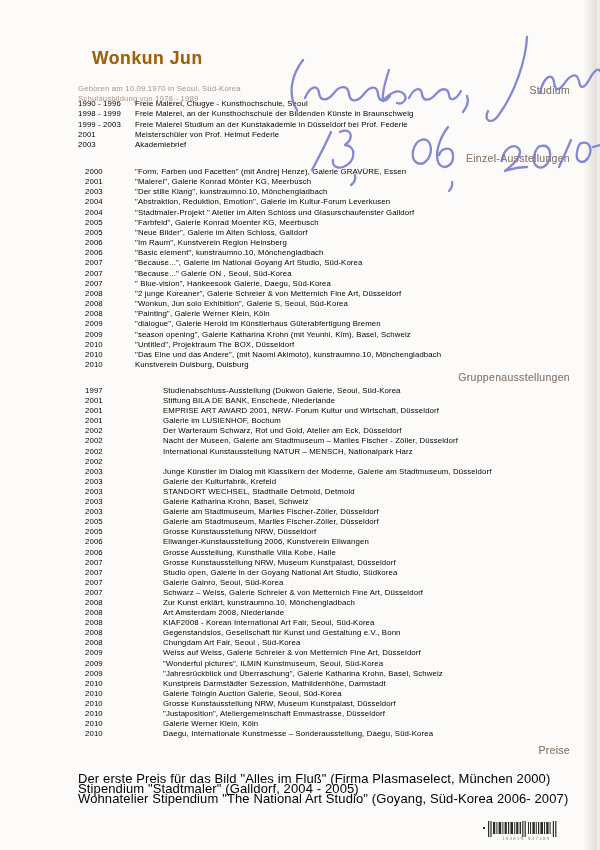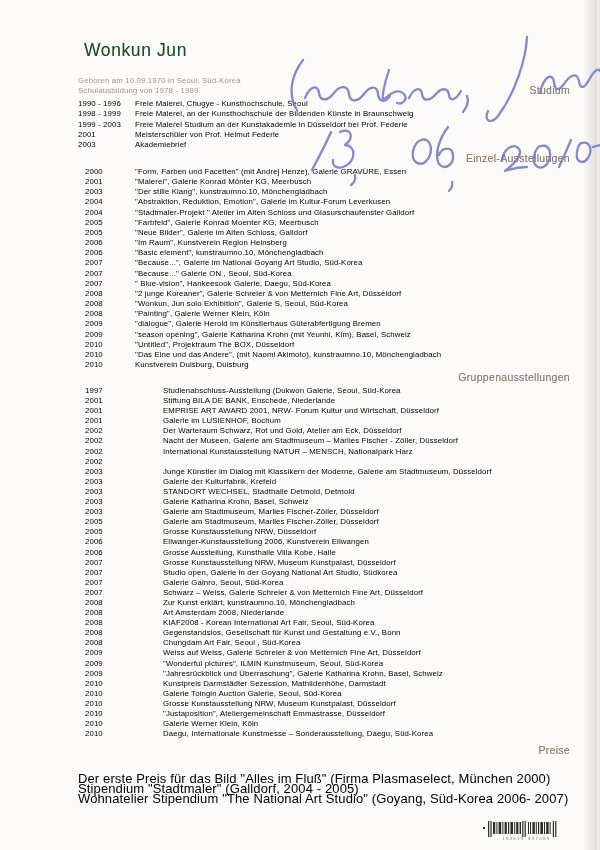--- a/index.html
+++ b/index.html
@@ -9,22 +9,22 @@
     font-family:"Liberation Sans", sans-serif;
     -webkit-font-smoothing:antialiased;
   }
   .page{position:absolute;inset:0;background:#fcfbf9;}
   .page-edge{
     position:absolute;top:0;right:0;width:17px;height:100%;
     background:linear-gradient(to right, rgba(120,115,105,0) 0%, rgba(120,115,105,0.14) 55%, rgba(120,115,105,0.20) 75%, rgba(150,145,135,0.10) 92%, rgba(120,115,105,0.18) 100%);
   }
   .content{position:absolute;left:78px;top:34px;width:492px;color:#a5948b;}
   h1{
-    margin:6px;font-size:17.5px;font-weight:400;letter-spacing:.6px;
-    color:#14532d;text-shadow:0 0 .4px rgba(128,114,106,.55);
+    margin:14px;font-size:17.5px;font-weight:700;letter-spacing:.6px;
+    color:#a16207;text-shadow:0 0 .4px rgba(128,114,106,.55);
   }
   .bio{margin-top:15px;font-size:7.8px;line-height:10px;letter-spacing:.15px;}
   .sec{position:absolute;left:78px;width:492px;}
   h2{
     margin:0;font-size:10.5px;font-weight:400;letter-spacing:.3px;
     color:#8a7a70;text-shadow:0 0 .3px rgba(138,122,112,.5);text-align:right;
   }
   .rows{margin-top:3px;}
   .row{display:flex;font-size:7.8px;line-height:10.15px;letter-spacing:.12px;white-space:nowrap;}
   .row .year{flex:0 0 50px;}

